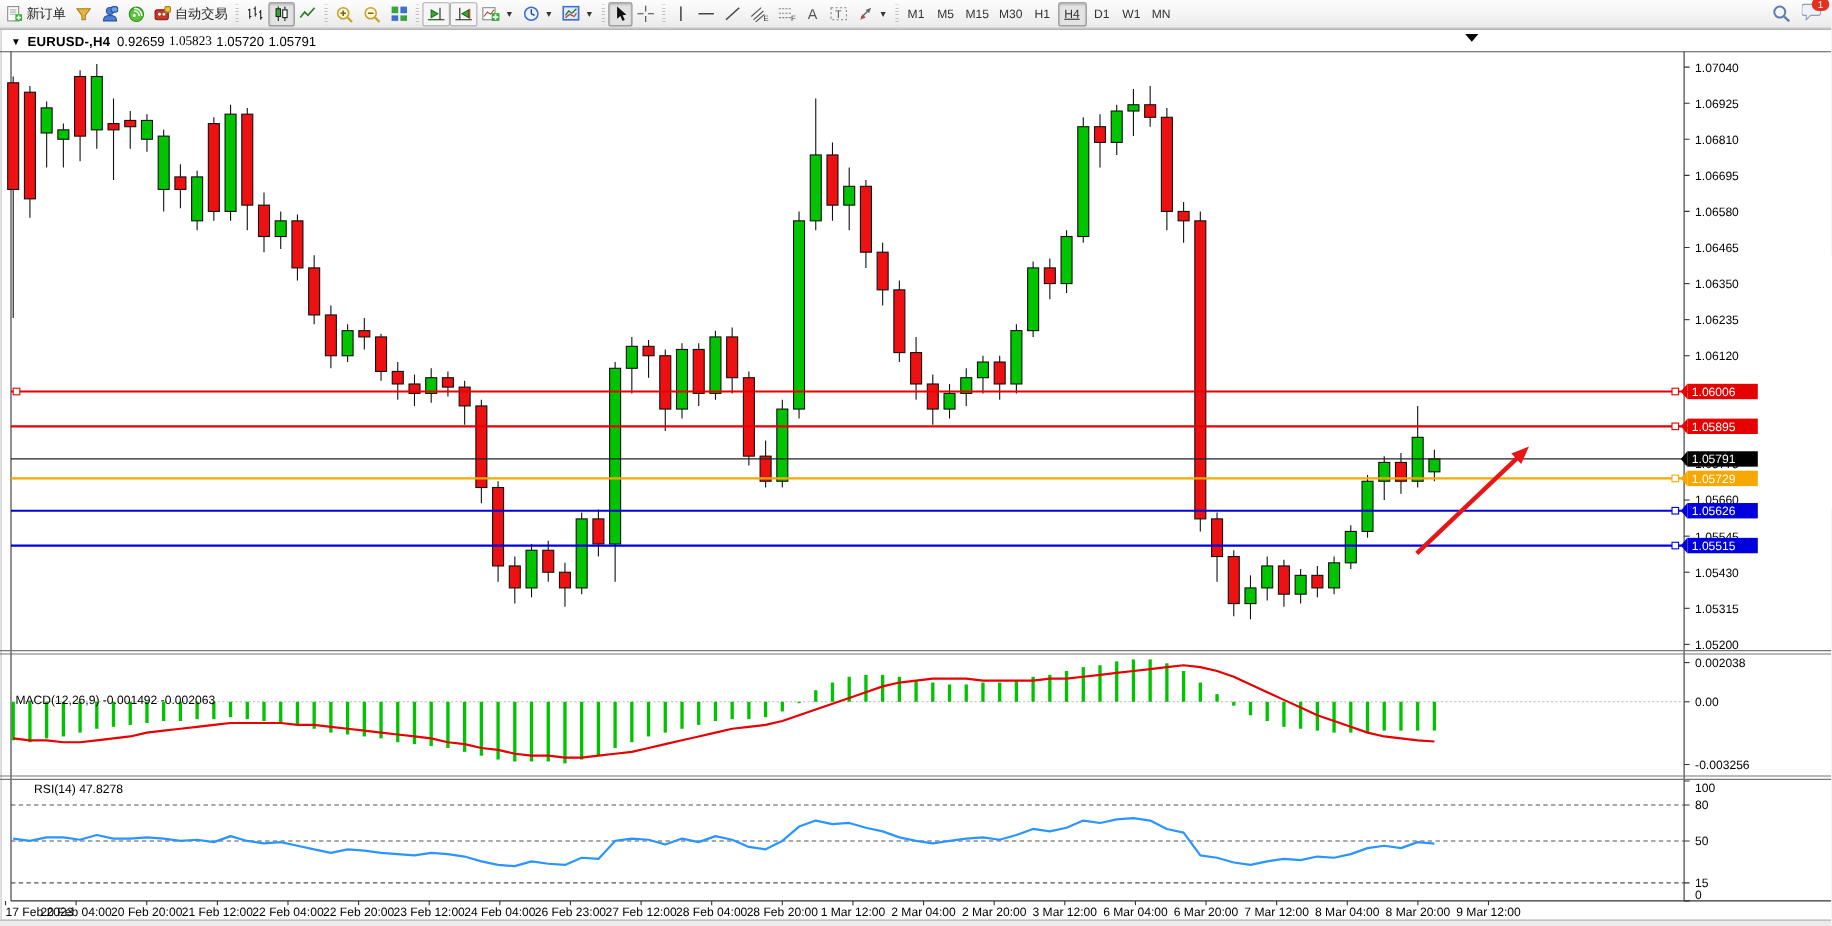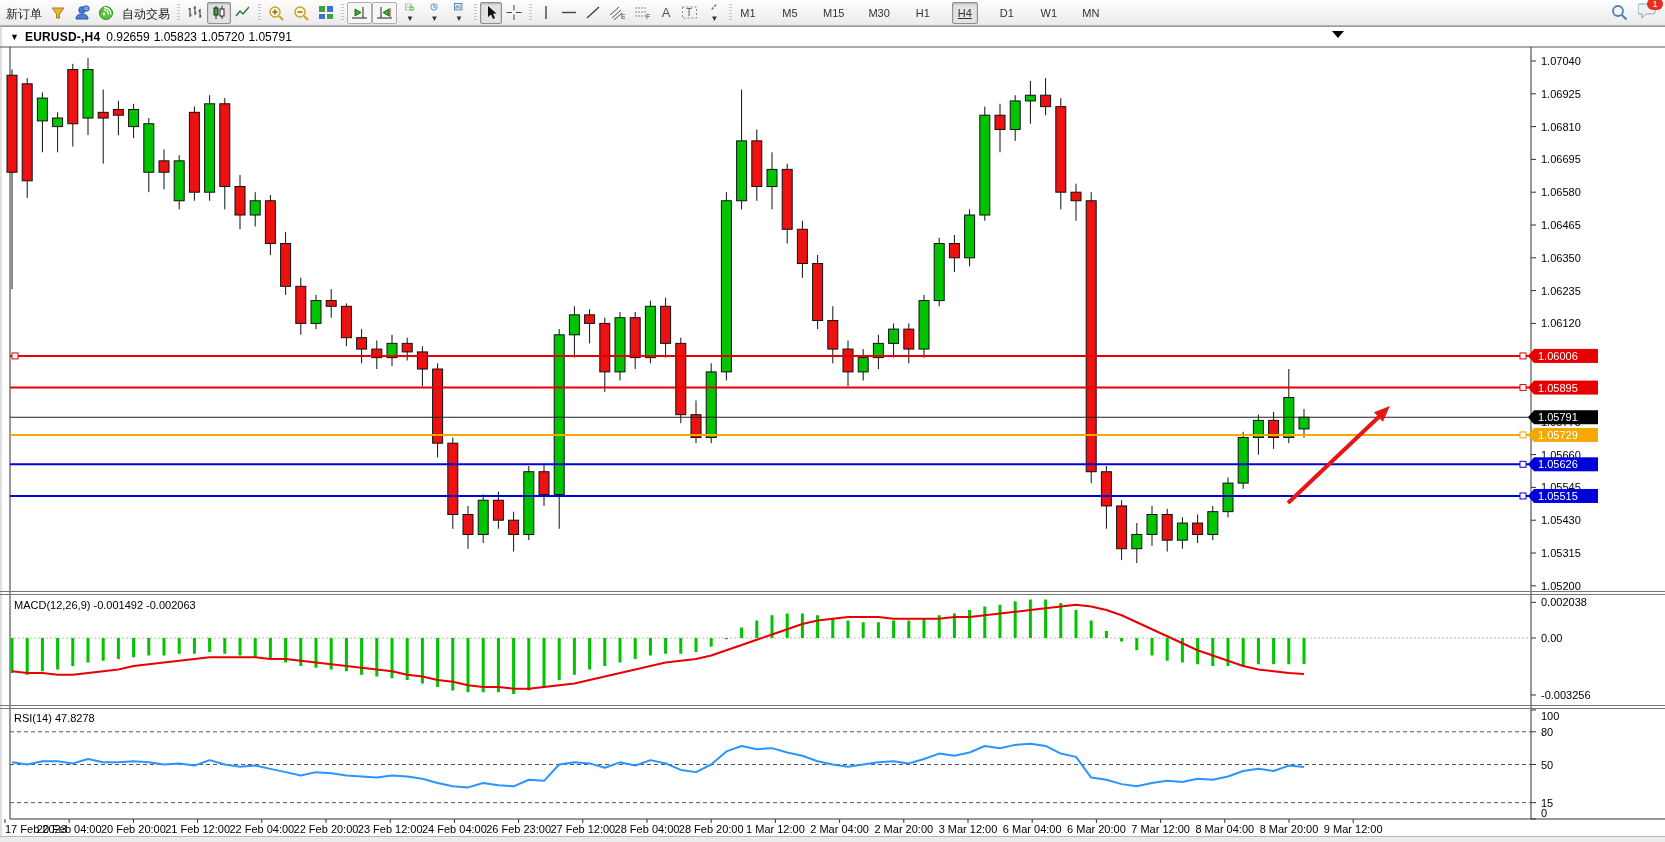--- a/index.html
+++ b/index.html
@@ -6,21 +6,21 @@
   #app{position:relative;width:1665px;height:842px;background:#fff;overflow:hidden;
        font-family:"Liberation Sans","DejaVu Sans",sans-serif;-webkit-font-smoothing:none;}
   
   .tb{position:absolute;top:0;left:0;width:1665px;height:26px;
       background:linear-gradient(#fdfdfd,#ebebeb);border-bottom:1px solid #b5b5b5;
       display:flex;align-items:center;padding-left:2px;box-sizing:border-box;z-index:5;}
   .grip{width:3px;height:18px;margin:0 3px;
         background:repeating-linear-gradient(to bottom,#c2c2c2 0 1px,transparent 1px 3px);}
   .btn{height:22px;min-width:22px;display:flex;align-items:center;justify-content:center;
        gap:3px;border:1px solid transparent;border-radius:2px;padding:0 3px;font-size:12px;
-       color:#222;box-sizing:border-box;white-space:nowrap;flex-direction:column;}
+       color:#222;box-sizing:border-box;white-space:nowrap;}
   .btn.pressed{background:#e3e3e3;border:1px solid #8f8f8f;box-shadow:inset 0 1px 2px rgba(0,0,0,.25);text-decoration:underline;}
   .btn.lit{border:1px solid #adadad;background:#f6f6f6;}
   .btn .caret{font-size:8px;color:#333;margin-left:1px;}
   .tf{font-size:11px;color:#333;min-width:26px;justify-content:center;}
   .tb-right{margin-left:auto;display:flex;align-items:center;margin-right:8px;gap:10px;}
   .badge{position:absolute;top:-4px;right:-6px;background:#e53020;color:#fff;border-radius:7px;
          font-size:9px;min-width:12px;height:12px;line-height:12px;text-align:center;padding:0 2px;}
   
   #chartwin{position:absolute;top:26px;left:0;width:1665px;height:816px;background:#fff;}
   .title-bar{position:absolute;top:4px;left:10px;font-size:12px;color:#000;display:flex;gap:6px;align-items:center;z-index:4;}
@@ -236,21 +236,21 @@
   </div>
   <div class="btn">
     <svg width="16" height="15" viewBox="0 0 16 15">
           <polygon points="13,2 8,4 11,7" fill="#666"></polygon>
           <line x1="9.5" y1="5.5" x2="4" y2="11" stroke="#666" stroke-width="1.3"></line>
           <polygon points="3,13 8,11 5,8" fill="#b04a4a"></polygon>
         </svg>
     <span class="caret">▼</span>
   </div>
   <div class="grip"></div>
-  <div id="tf-box" style="display:flex;align-items:center;gap:16px;">
+  <div id="tf-box" style="display:flex;align-items:center;gap:1px;">
         <div class="btn tf">M1</div>
         <div class="btn tf">M5</div>
         <div class="btn tf">M15</div>
         <div class="btn tf">M30</div>
         <div class="btn tf">H1</div>
         <div class="btn tf pressed">H4</div>
         <div class="btn tf">D1</div>
         <div class="btn tf">W1</div>
         <div class="btn tf">MN</div>
       </div>
@@ -267,26 +267,26 @@
       <span class="badge">1</span>
     </div>
   </div>
 </div>
 
 <div id="chartwin">
   <div class="title-bar">
     <span class="tri">▼</span>
     <span style="letter-spacing:.2px;font-weight:bold;">EURUSD-,H4</span>
     <span>0.92659</span>
-    <span style="margin-left:-2px;">1.05823</span>
+    <span style="margin-left:-2px;font-family:Liberation Serif, serif;">1.05823</span>
     <span style="margin-left:-2px;text-align:right;">1.05720</span>
     <span style="margin-left:-2px;">1.05791</span>
   </div>
-  <div class="ind-label" style="left:14px;top:573px;">MACD(12,26,9) -0.001492 -0.002063</div>
-  <div class="ind-label" style="left:14px;top:686px;">RSI(14) 47.8278</div>
+  <div class="ind-label" style="left:14px;top:605px;">MACD(12,26,9) -0.001492 -0.002063</div>
+  <div class="ind-label" style="left:31px;top:686px;">RSI(14) 47.8278</div>
   <svg id="cv" width="1665" height="816" viewBox="0 26 1665 816" style="position:absolute;left:0;top:0;">
         <rect x="0" y="26" width="1665" height="816" fill="#ffffff"></rect>
         <line x1="0" y1="26.5" x2="1665" y2="26.5" stroke="#9a9a9a"></line>
         <line x1="1" y1="26" x2="1" y2="842" stroke="#c0c0c0"></line>
         <line x1="0" y1="47" x2="1665" y2="47" stroke="#555"></line>
         <line x1="10" y1="47" x2="10" y2="819" stroke="#333"></line>
         <line x1="1531" y1="47" x2="1531" y2="819" stroke="#333"></line>
         <line x1="0" y1="591.5" x2="1665" y2="591.5" stroke="#777"></line>
         <line x1="0" y1="594.5" x2="1665" y2="594.5" stroke="#777"></line>
         <line x1="0" y1="705.5" x2="1665" y2="705.5" stroke="#777"></line>

